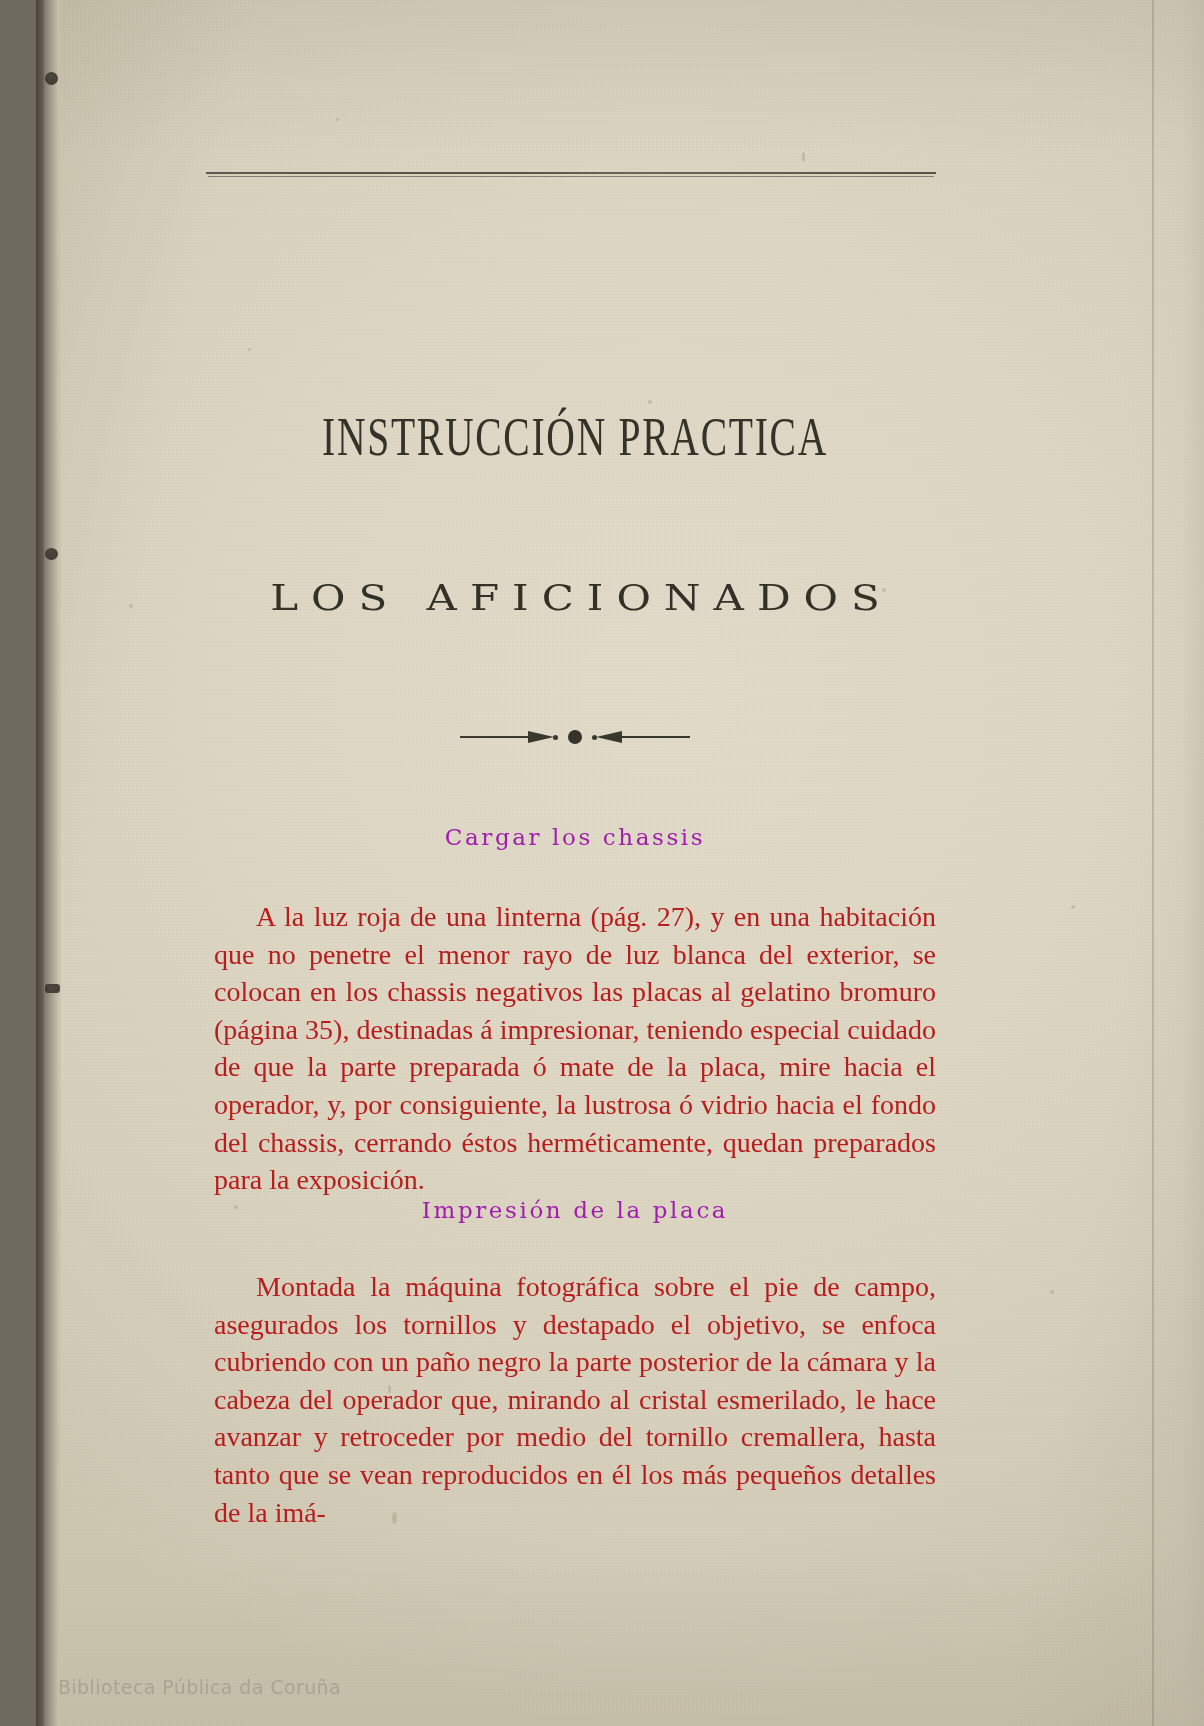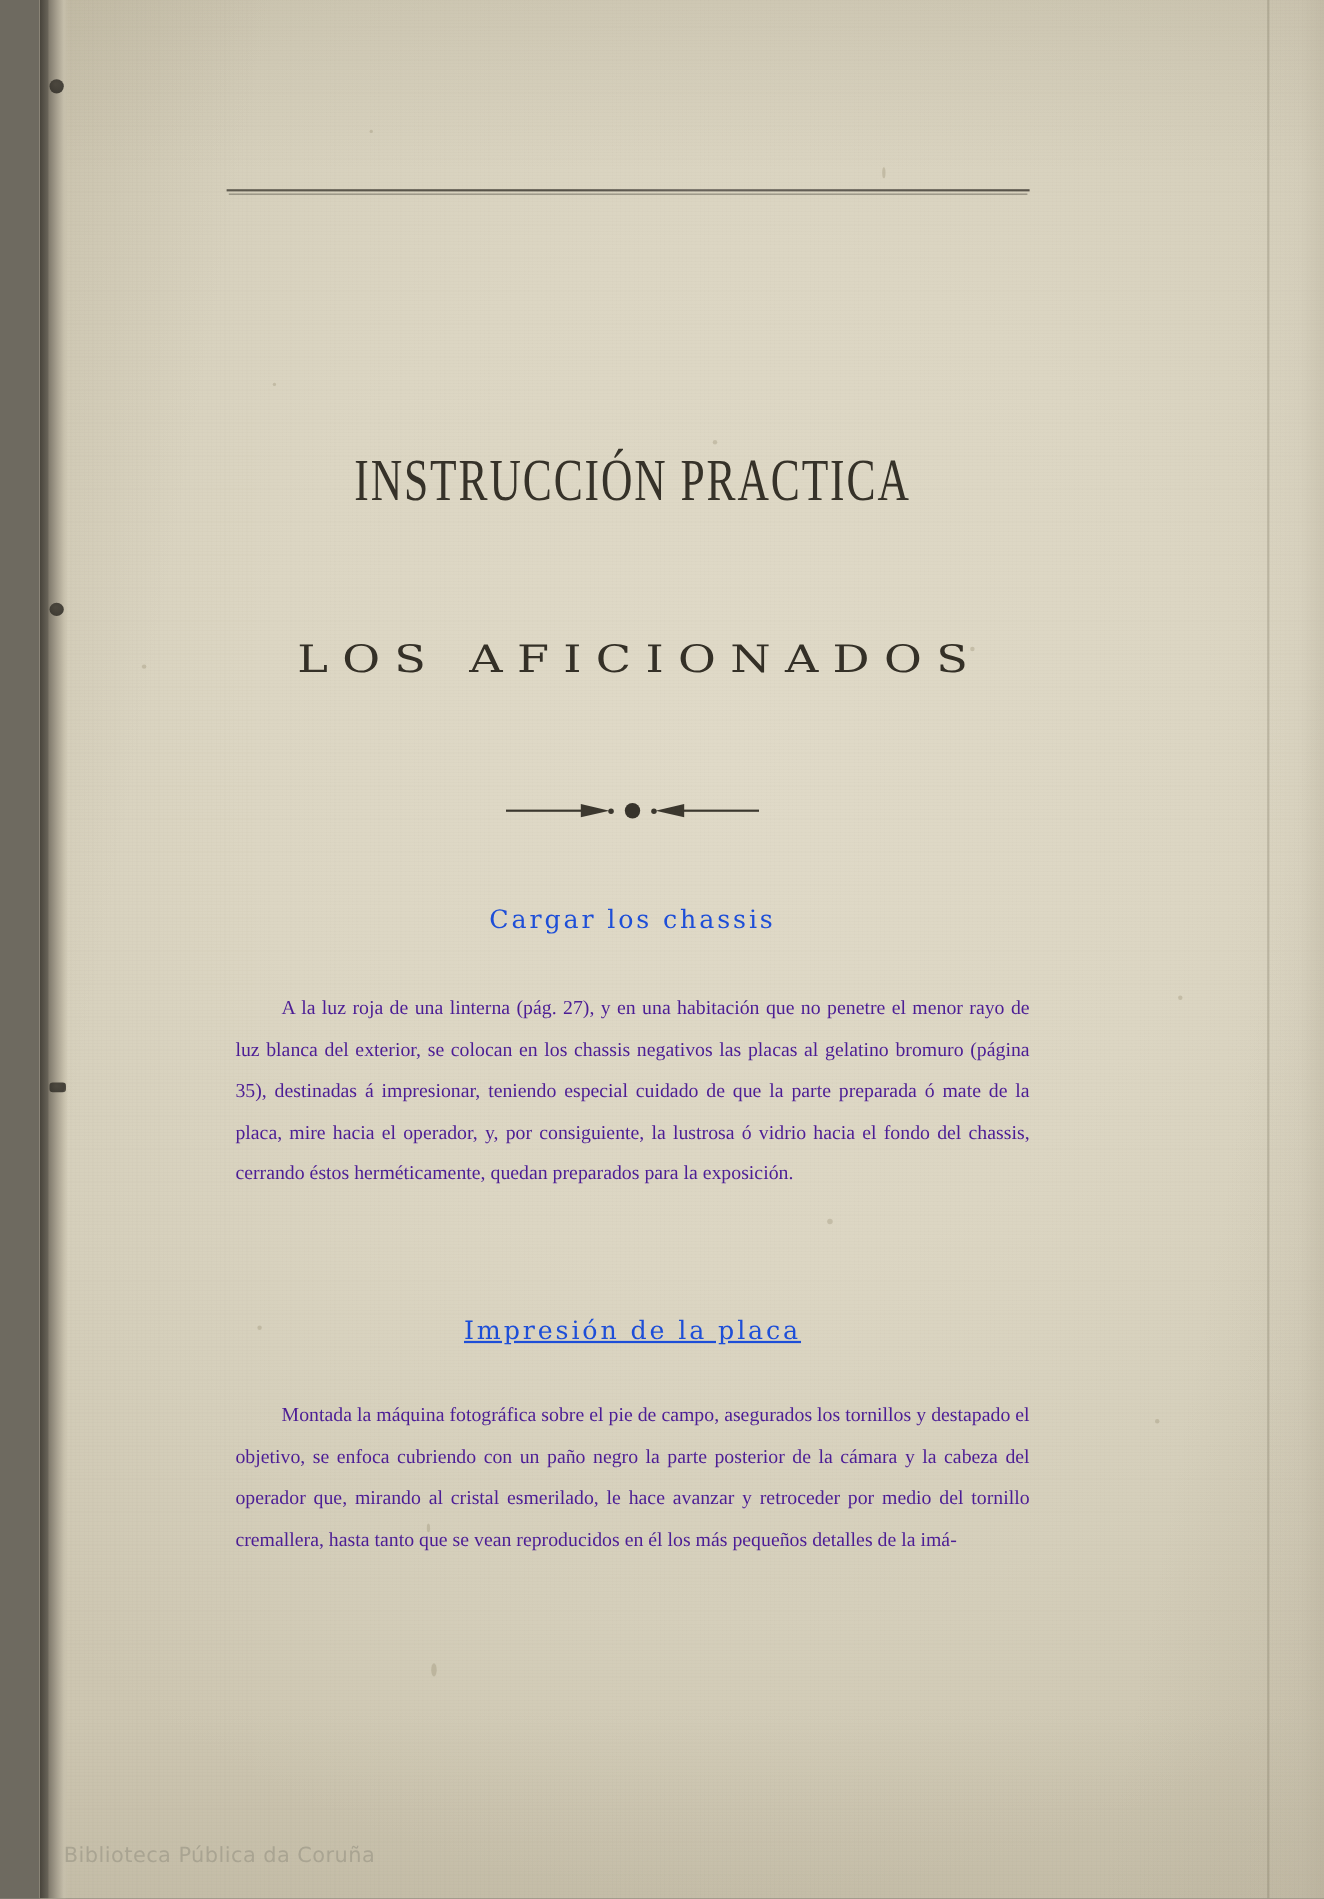--- a/index.html
+++ b/index.html
@@ -238,36 +238,36 @@
 
   
   .heading {
     position: absolute;
     left: 0;
     width: 100%;
     text-align: center;
     font-family: "DejaVu Serif", serif;
     font-size: 23px;
     letter-spacing: 2.6px;
-    color: #1d4ed8;
+    color: #a21caf;
   }
   .heading.h-chassis { top: 824px; }
-  .heading.h-placa   { top: 1197px; text-decoration: underline; }
+  .heading.h-placa   { top: 1197px; }
 
   
   .para {
     position: absolute;
     left: 0;
     width: 722px;
     text-align: justify;
     text-align-last: left;
     font-family: "Liberation Serif", serif;
-    font-size: 18px;
+    font-size: 28px;
     line-height: 37.6px;
-    color: #4c1d95;
+    color: #b91c1c;
     text-indent: 42px;
     hyphens: none;
   }
   .para.p1 { top: 898px; }
   .para.p2 { top: 1268px; }
 
   
   .speck {
     position: absolute;
     border-radius: 50%;

